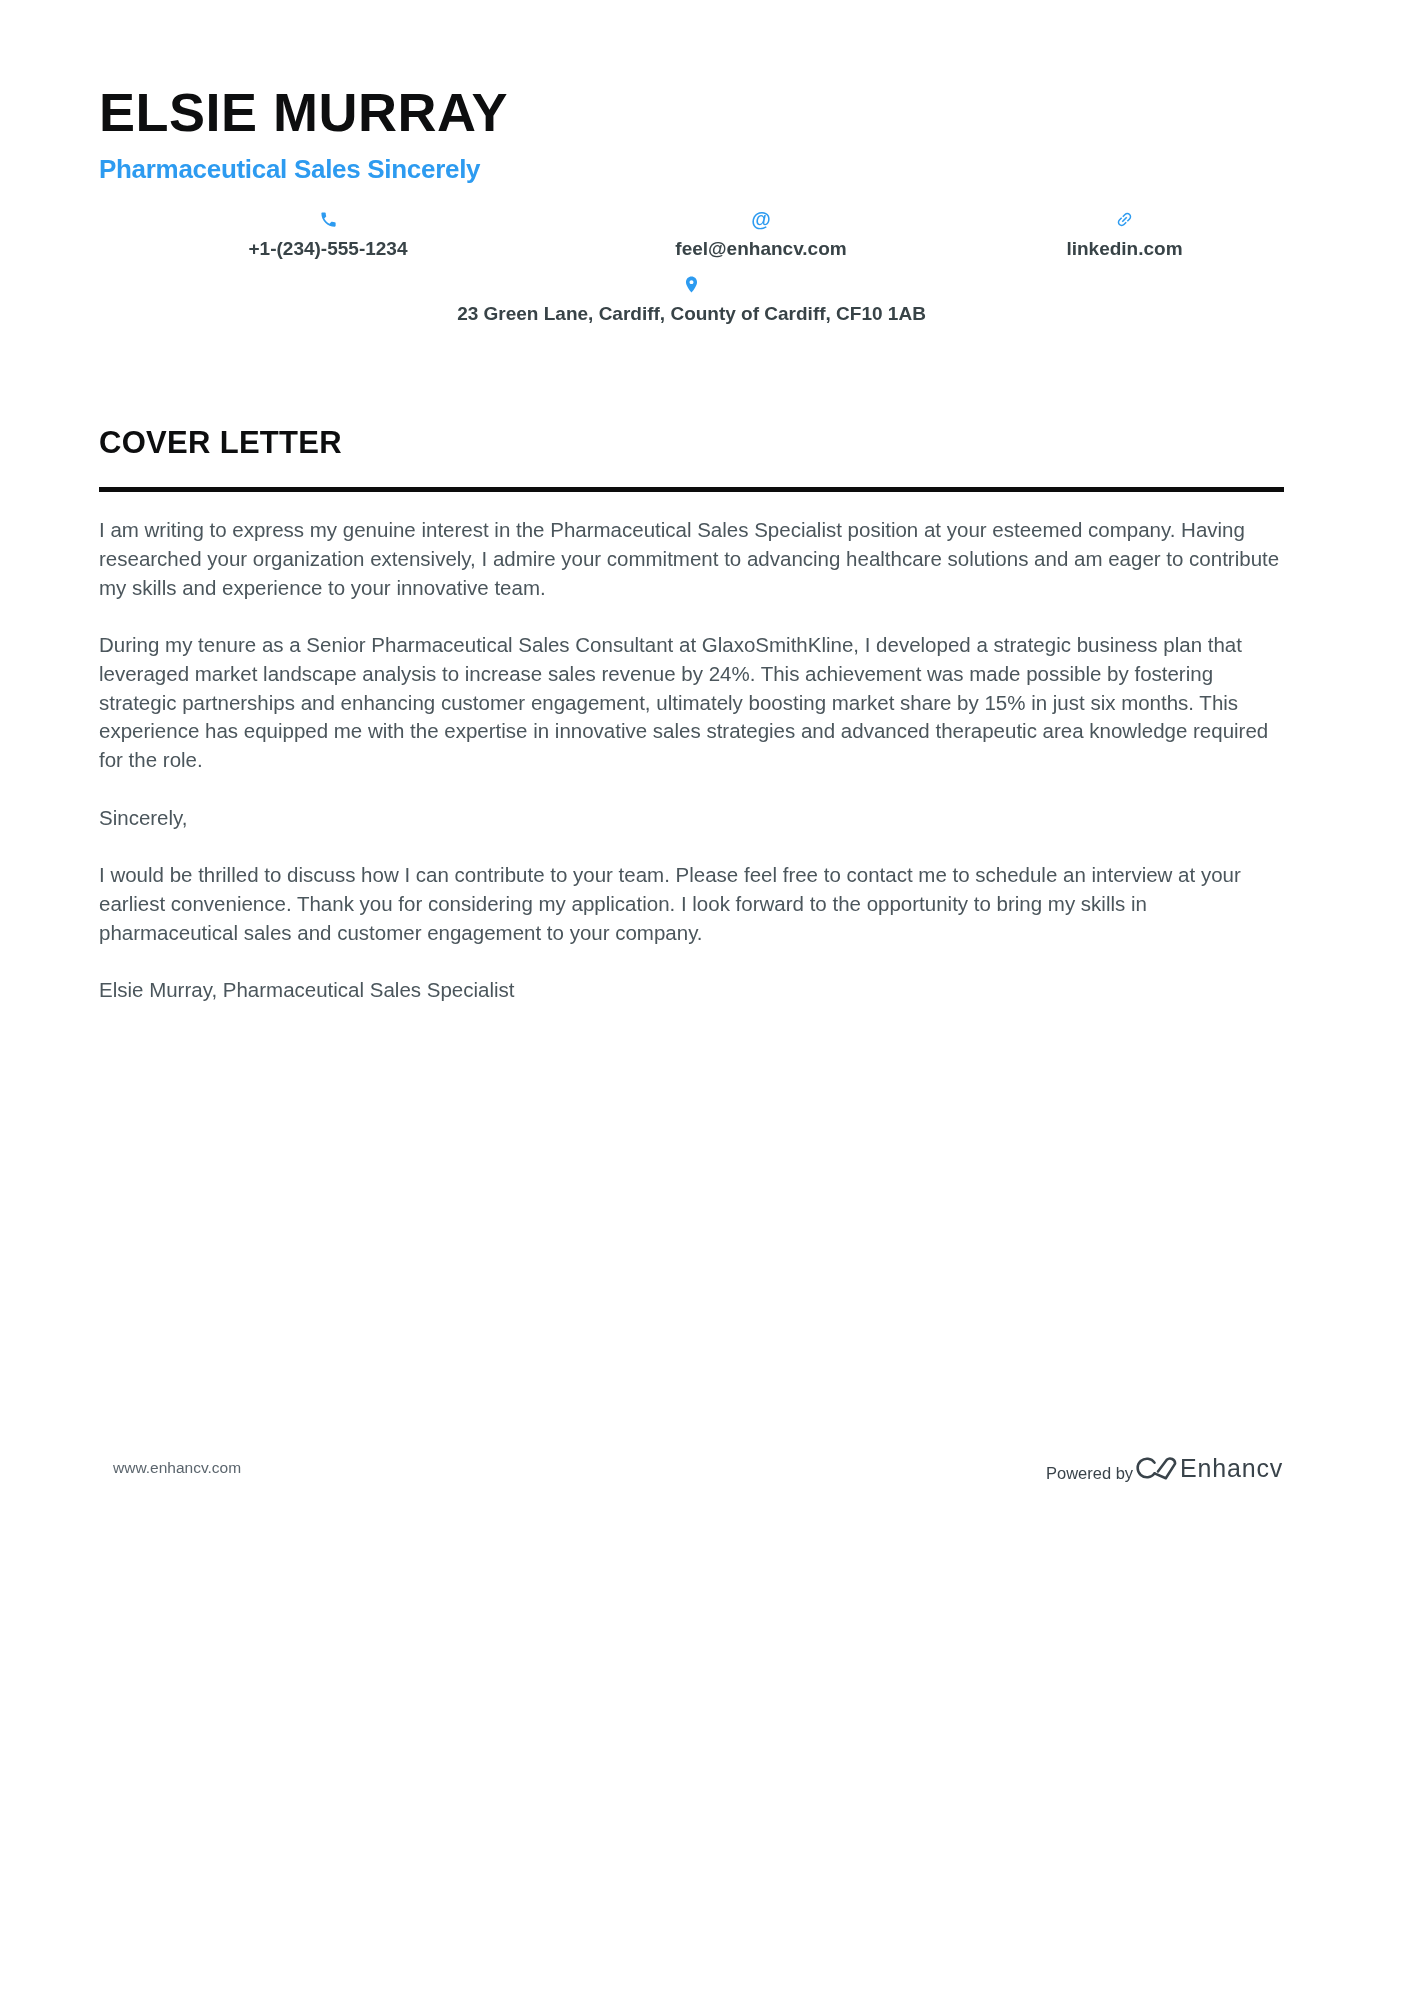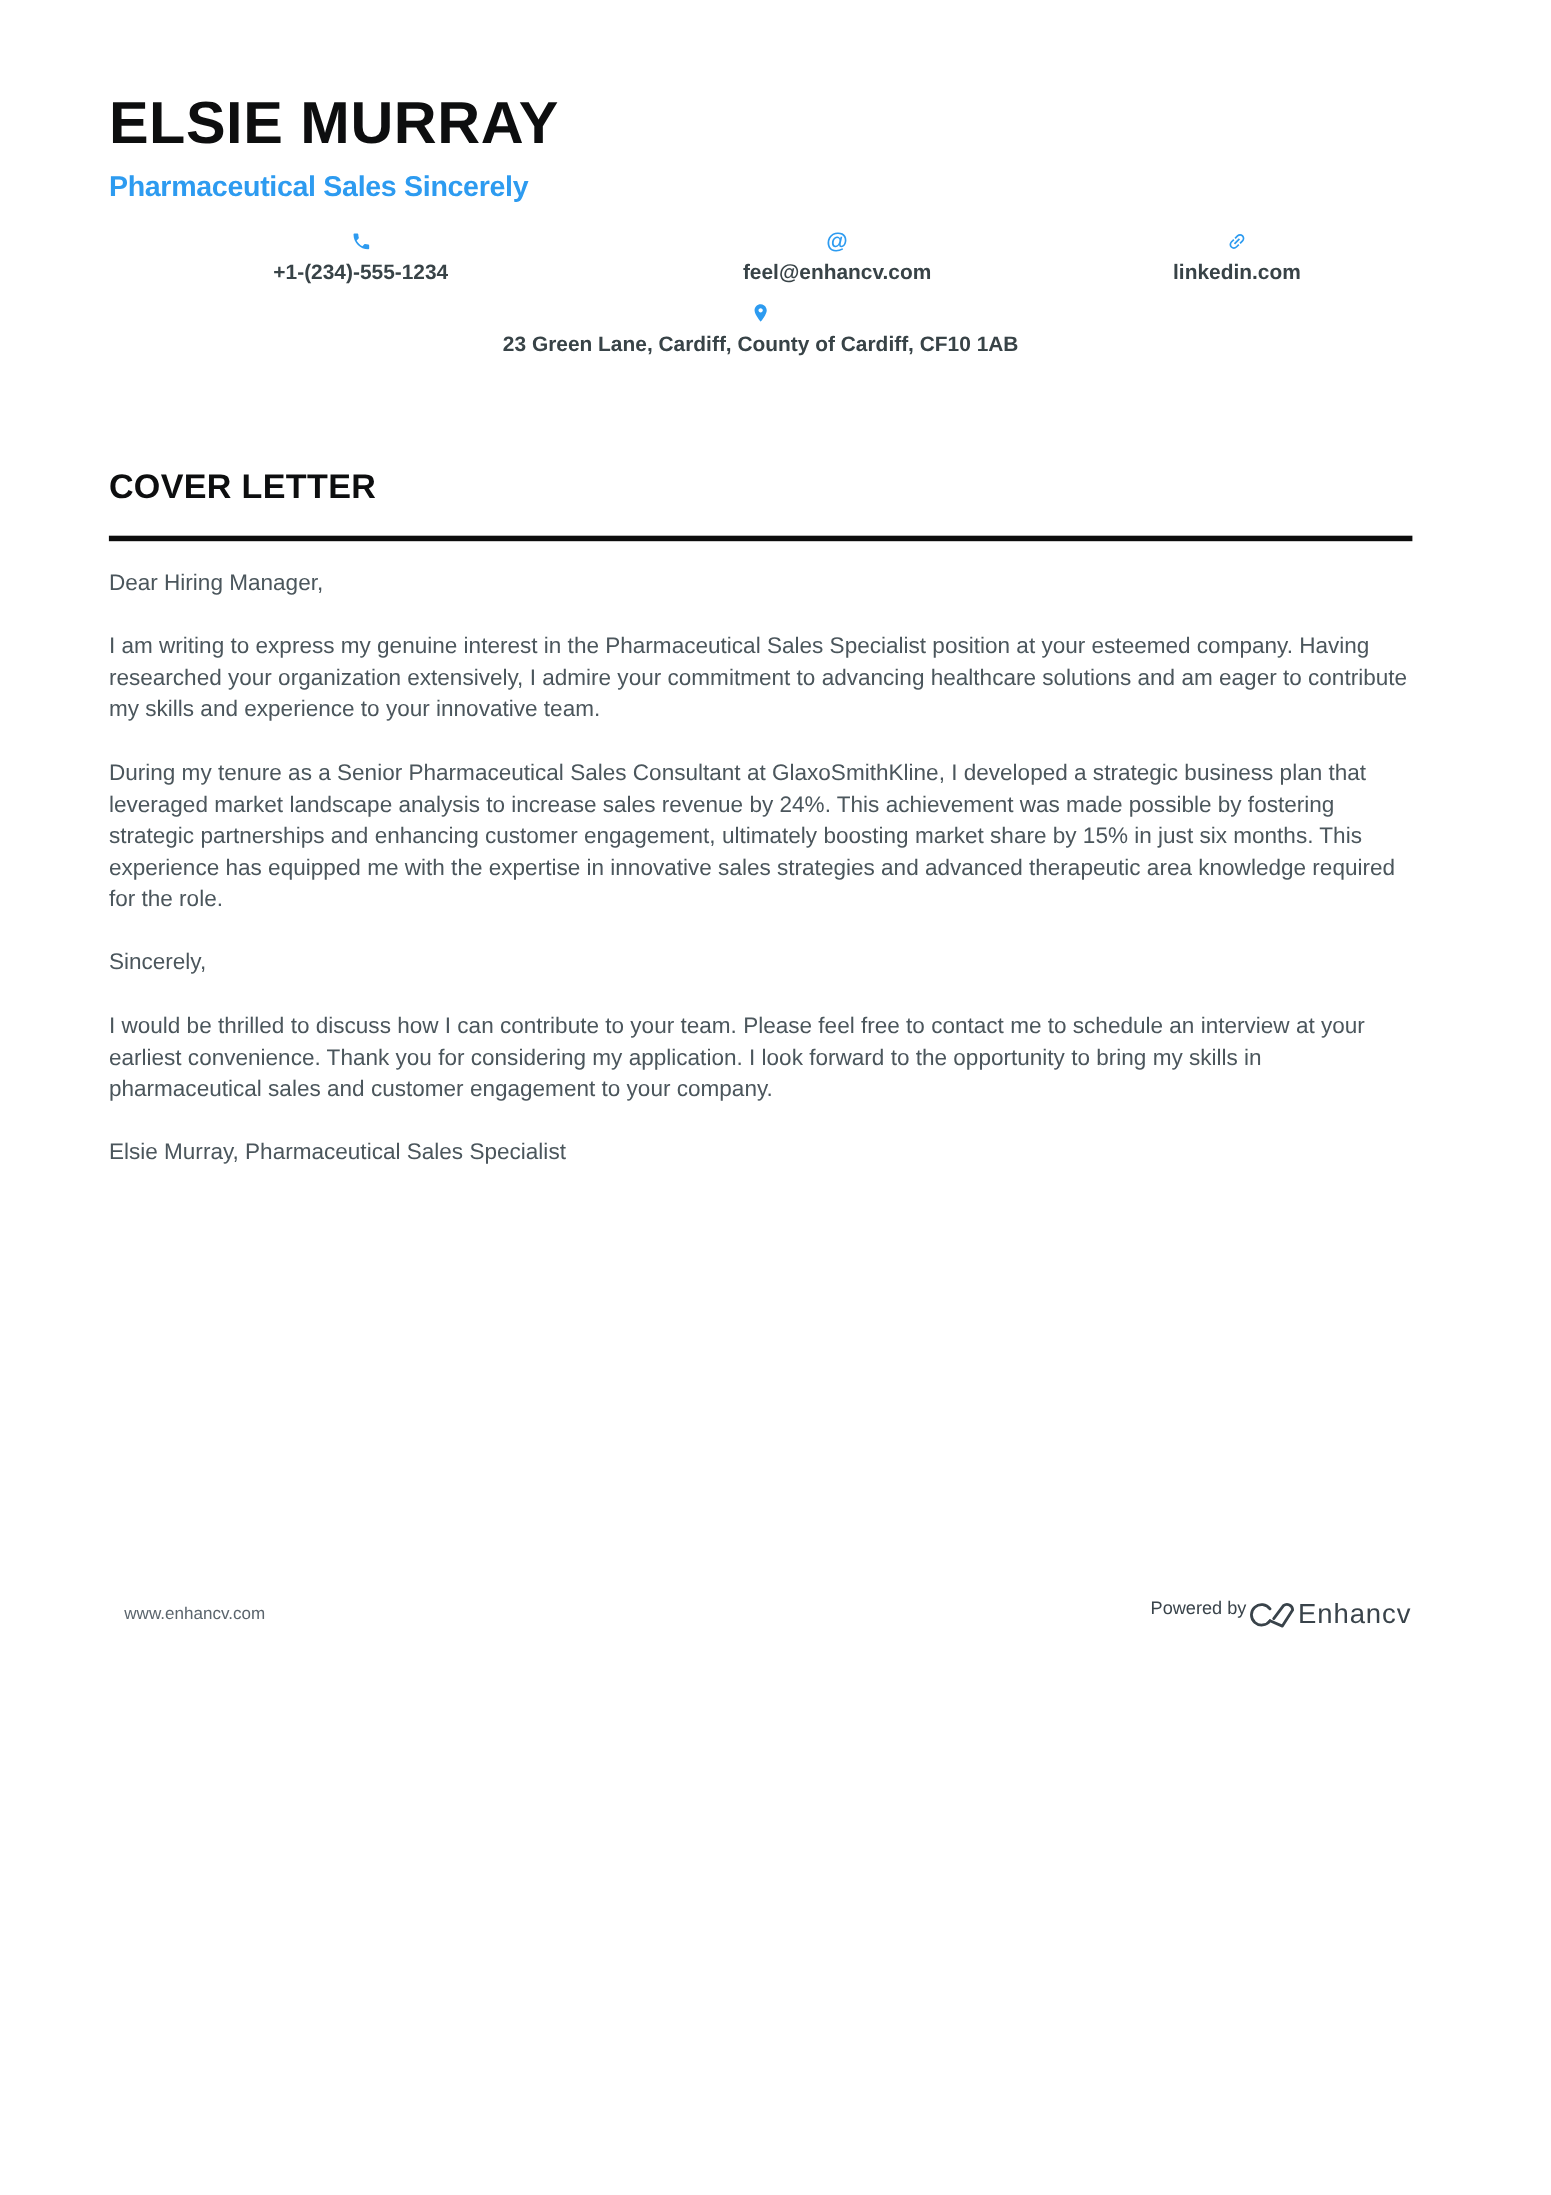--- a/index.html
+++ b/index.html
@@ -98,21 +98,21 @@
     display: flex;
     justify-content: space-between;
     align-items: center;
   }
   .footer-site {
     font-size: 15.5px;
     color: var(--footer-text, #5b656d);
   }
   .footer-brand {
     display: flex;
-    align-items: flex-start;
+    align-items: flex-end;
   }
   .powered-by {
     font-size: 16.5px;
     color: var(--brand-text, #39434a);
   }
   .brand-logo {
     width: 47px;
     height: 30px;
     color: var(--brand-text, #39434a);
     display: inline-flex;
@@ -168,21 +168,20 @@
         <span>23 Green Lane, Cardiff, County of Cardiff, CF10 1AB</span>
       </div>
     </div>
   </header>
 
   <section class="content section-block">
     <h2 class="section-title">COVER LETTER</h2>
   </section>
 
   <main class="content letter">
-    <p>Dear Hiring Manager,</p>
     <p>I am writing to express my genuine interest in the Pharmaceutical Sales Specialist position at your esteemed company. Having researched your organization extensively, I admire your commitment to advancing healthcare solutions and am eager to contribute my skills and experience to your innovative team.</p>
     <p>During my tenure as a Senior Pharmaceutical Sales Consultant at GlaxoSmithKline, I developed a strategic business plan that leveraged market landscape analysis to increase sales revenue by 24%. This achievement was made possible by fostering strategic partnerships and enhancing customer engagement, ultimately boosting market share by 15% in just six months. This experience has equipped me with the expertise in innovative sales strategies and advanced therapeutic area knowledge required for the role.</p>
     <p>Sincerely,</p>
     <p>I would be thrilled to discuss how I can contribute to your team. Please feel free to contact me to schedule an interview at your earliest convenience. Thank you for considering my application. I look forward to the opportunity to bring my skills in pharmaceutical sales and customer engagement to your company.</p>
     <p>Elsie Murray, Pharmaceutical Sales Specialist</p>
   </main>
 
   <footer class="footer">
     <span class="footer-site">www.enhancv.com</span>
     <div class="footer-brand">

